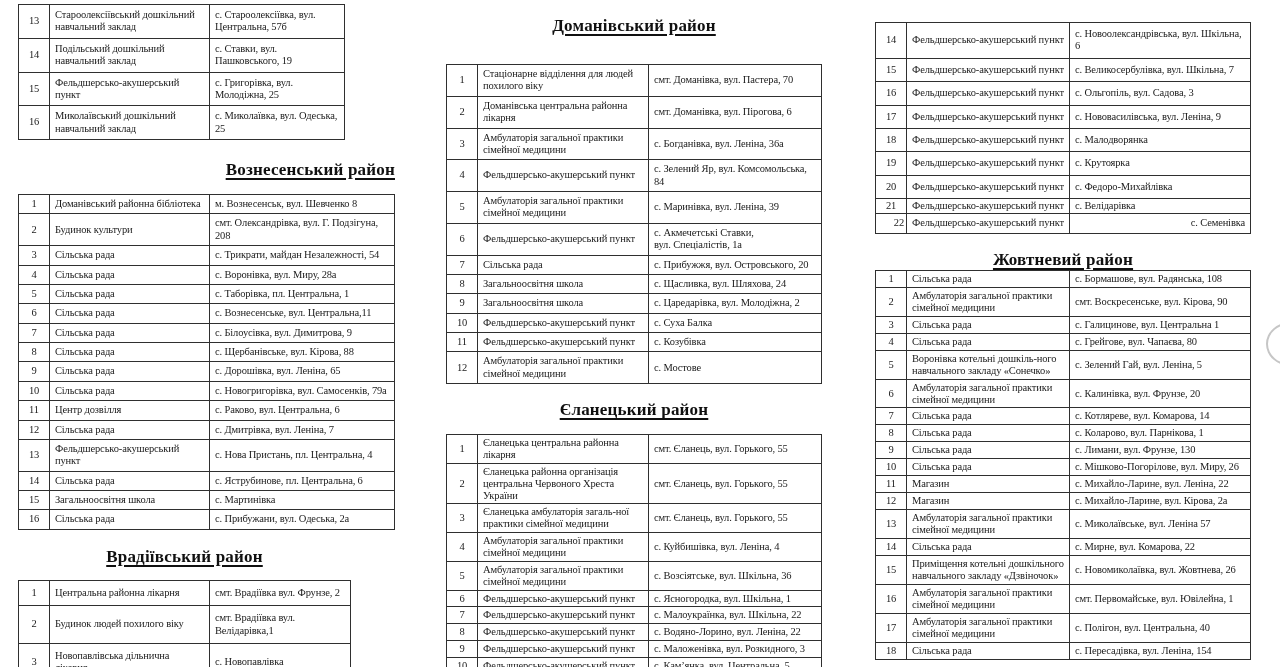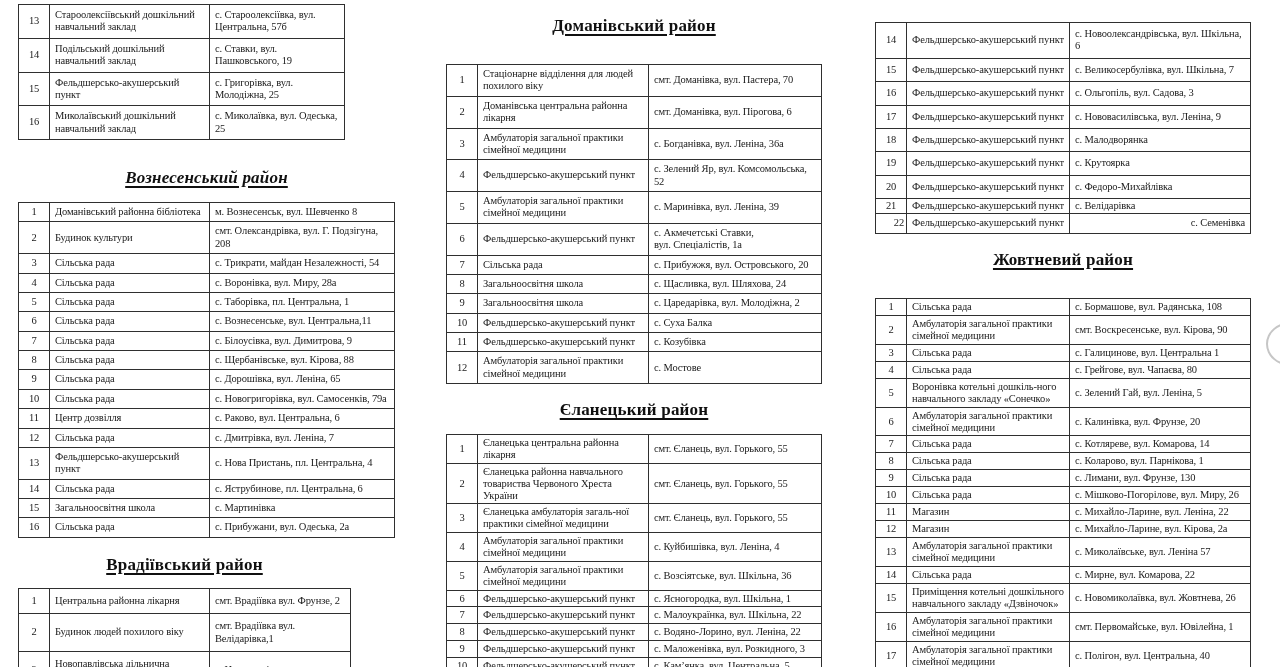--- a/index.html
+++ b/index.html
@@ -17,25 +17,25 @@
 
   .district-heading{
     margin:16px 0 13px;text-align:center;
     font-size:17px;font-weight:bold;letter-spacing:0.2px;color:#101010;
   }
   .district-heading span{
     text-decoration:underline;
     text-decoration-thickness:2px;
     text-underline-offset:3px;
   }
-  #col-left .block-1{margin-top:28px;margin-bottom:14px;text-align:center;font-style:italic;}
+  #col-left .block-1{margin-top:20px;margin-bottom:14px;text-align:right;}
   #col-left .block-3{margin-top:17px;margin-bottom:13px;width:333px;}
   #col-mid  .block-0{margin-top:6px;margin-bottom:28px;}
   #col-mid  .block-2{margin-top:16px;margin-bottom:14px;}
-  #col-right .block-1{margin-top:16px;margin-bottom:28px;}
+  #col-right .block-1{margin-top:16px;margin-bottom:0;}
 
   table.doc-table{
     border-collapse:collapse;width:100%;
     font-size:10.5px;line-height:1.18;letter-spacing:-0.15px;
     border:1.5px solid #2b2b2b;
   }
   #col-left .block-0{width:327px;}
   #col-left .block-4{width:333px;}
   .doc-table td{
     border:1px solid #2f2f2f;
@@ -211,21 +211,21 @@
             <td class="addr">смт. Доманівка, вул. Пірогова, 6</td>
           </tr>
           <tr>
             <td class="num">3</td>
             <td class="fac">Амбулаторія загальної практики сімейної медицини</td>
             <td class="addr">с. Богданівка, вул. Леніна, 36а</td>
           </tr>
           <tr>
             <td class="num">4</td>
             <td class="fac">Фельдшерсько-акушерський пункт</td>
-            <td class="addr">с. Зелений Яр, вул. Комсомольська, 52</td>
+            <td class="addr">с. Зелений Яр, вул. Комсомольська, 84</td>
           </tr>
           <tr>
             <td class="num">5</td>
             <td class="fac">Амбулаторія загальної практики сімейної медицини</td>
             <td class="addr">с. Маринівка, вул. Леніна, 39</td>
           </tr>
           <tr>
             <td class="num">6</td>
             <td class="fac">Фельдшерсько-акушерський пункт</td>
             <td class="addr">с. Акмечетські Ставки,
@@ -266,21 +266,21 @@
       <div class="district-heading block-2"><span>Єланецький район</span></div>
       <table class="doc-table block-3">
         <tbody>
           <tr>
             <td class="num">1</td>
             <td class="fac">Єланецька центральна районна лікарня</td>
             <td class="addr">смт. Єланець, вул. Горького, 55</td>
           </tr>
           <tr>
             <td class="num">2</td>
-            <td class="fac">Єланецька районна навчального товариства Червоного Хреста України</td>
+            <td class="fac">Єланецька районна організація центральна Червоного Хреста України</td>
             <td class="addr">смт. Єланець, вул. Горького, 55</td>
           </tr>
           <tr>
             <td class="num">3</td>
             <td class="fac">Єланецька амбулаторія загаль-ної практики сімейної медицини</td>
             <td class="addr">смт. Єланець, вул. Горького, 55</td>
           </tr>
           <tr>
             <td class="num">4</td>
             <td class="fac">Амбулаторія загальної практики сімейної медицини</td>

